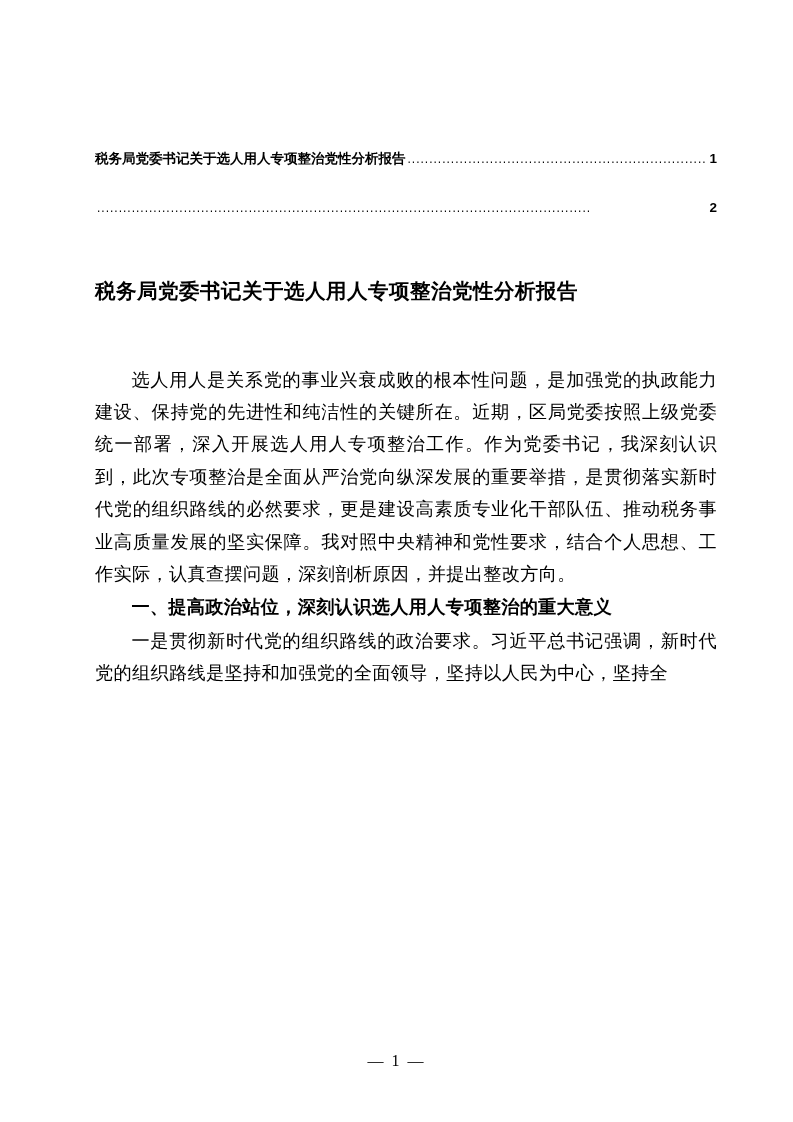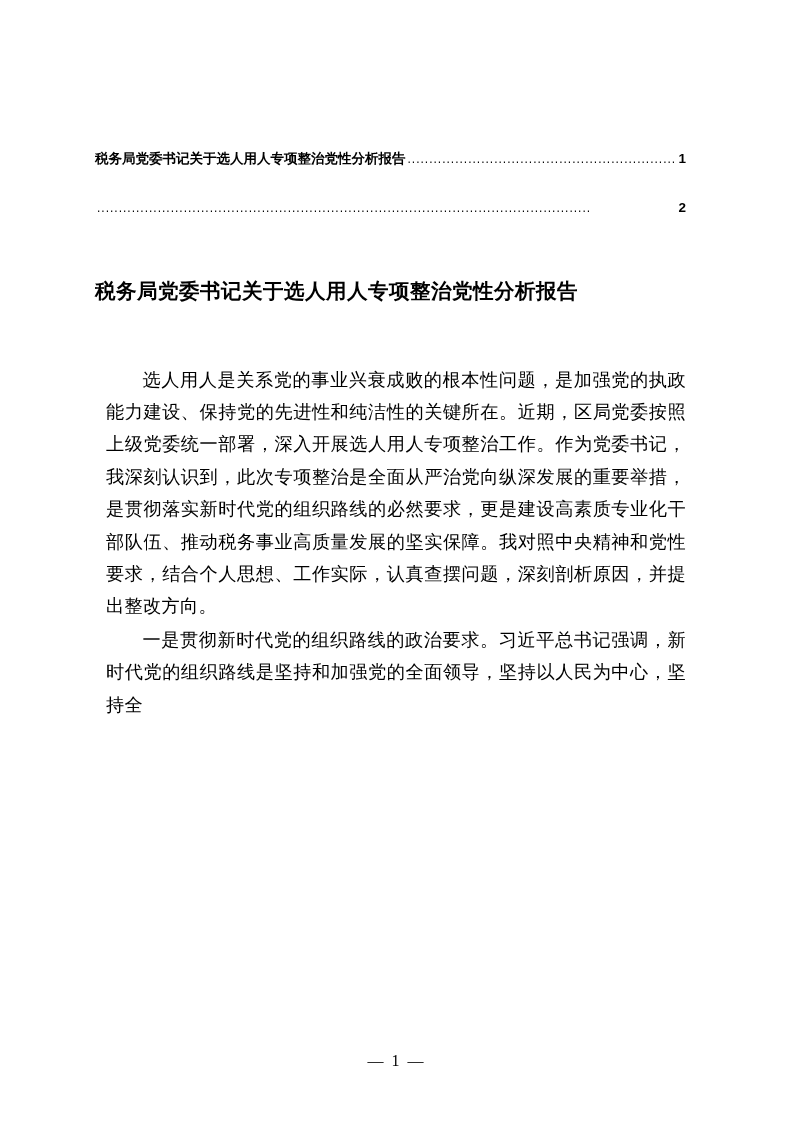--- a/index.html
+++ b/index.html
@@ -14,21 +14,21 @@
     color: #000000;
     position: relative;
     overflow: hidden;
   }
   .page {
     position: absolute;
     left: 0; top: 0;
     width: 793px;
     height: 1122px;
     box-sizing: border-box;
-    padding: 150px 107px 40px 95px;
+    padding: 150px 76px 40px 95px;
   }
 
   
   .toc {
     margin-top: 0;
   }
   .toc-entry {
     display: flex;
     align-items: baseline;
     font-size: 13.5px;
@@ -63,21 +63,20 @@
     font-size: 20.5px;
     letter-spacing: 0.5px;
     margin-top: 62px;
     margin-bottom: 0;
     line-height: 1.4;
   }
 
   
   .body-wrap {
     margin-top: 58px;
-    margin-left: 11px;
   }
   p.para {
     font-size: 18.2px;
     line-height: 1.78;
     margin: 0 0 1px 0;
     text-align: justify;
     text-justify: inter-ideograph;
     text-indent: 2em;
     letter-spacing: 0.3px;
   }
@@ -116,17 +115,18 @@
     <div class="toc-entry">
       <span class="toc-dots">..................................................................................................................</span>
       <span class="toc-page">2</span>
     </div>
   </div>
 
   <h1 class="doc-title">税务局党委书记关于选人用人专项整治党性分析报告</h1>
 
   <div class="body-wrap">
     <p class="para">选人用人是关系党的事业兴衰成败的根本性问题，是加强党的执政能力建设、保持党的先进性和纯洁性的关键所在。近期，区局党委按照上级党委统一部署，深入开展选人用人专项整治工作。作为党委书记，我深刻认识到，此次专项整治是全面从严治党向纵深发展的重要举措，是贯彻落实新时代党的组织路线的必然要求，更是建设高素质专业化干部队伍、推动税务事业高质量发展的坚实保障。我对照中央精神和党性要求，结合个人思想、工作实际，认真查摆问题，深刻剖析原因，并提出整改方向。</p>
+    <p class="subhead">一、提高政治站位，深刻认识选人用人专项整治的重大意义</p>
     <p class="para">一是贯彻新时代党的组织路线的政治要求。习近平总书记强调，新时代党的组织路线是坚持和加强党的全面领导，坚持以人民为中心，坚持全</p>
   </div>
 
   <div class="footer">— 1 —</div>
 </div>
 
 </body></html>

